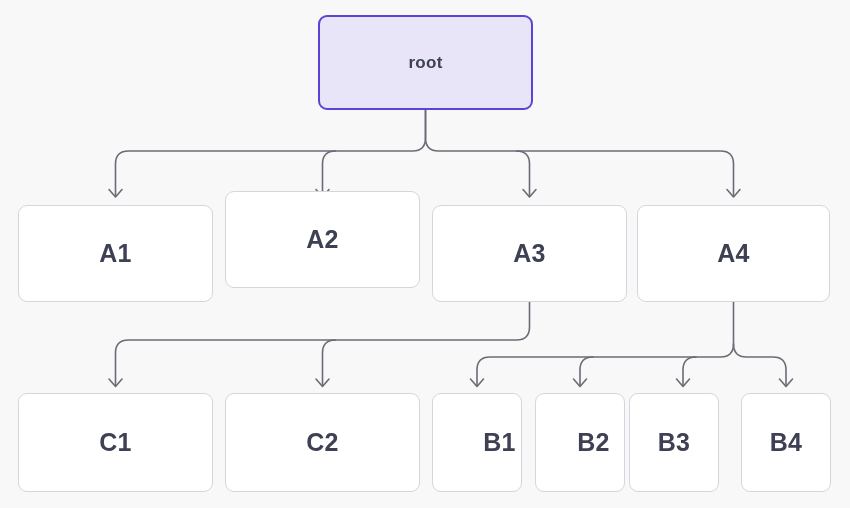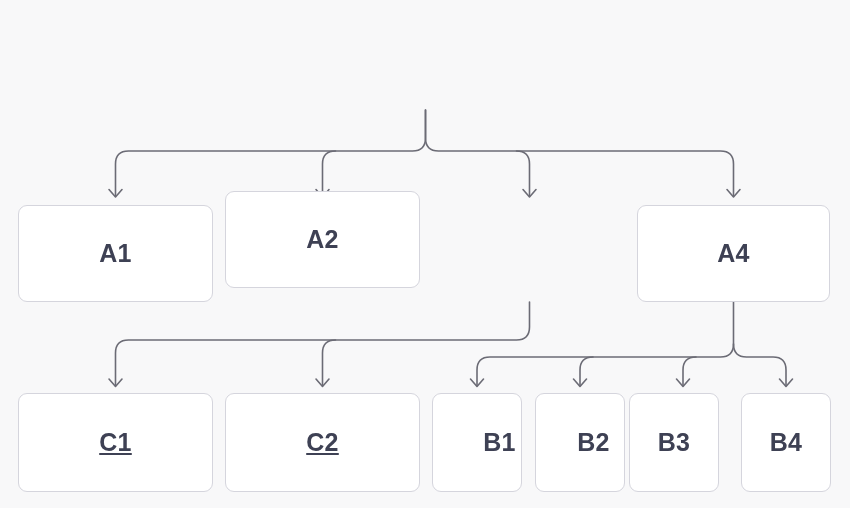--- a/index.html
+++ b/index.html
@@ -41,22 +41,22 @@
     background: #e9e5f8;
     border: 2px solid #5a43d6;
     font-size: 17px;
   }
   
   #n-root { left: 318px; top: 15px;  width: 215px; height: 95px; }
   #n-a1   { left: 18px;  top: 205px; width: 195px; height: 97px; }
   #n-a2   { left: 225px; top: 191px; width: 195px; height: 97px; }
   #n-a3   { left: 432px; top: 205px; width: 195px; height: 97px; }
   #n-a4   { left: 637px; top: 205px; width: 193px; height: 97px; }
-  #n-c1   { left: 18px;  top: 393px; width: 195px; height: 99px; text-decoration: underline; }
-  #n-c2   { left: 225px; top: 393px; width: 195px; height: 99px; text-decoration: underline; }
+  #n-c1   { left: 18px;  top: 393px; width: 195px; height: 99px; }
+  #n-c2   { left: 225px; top: 393px; width: 195px; height: 99px; }
   #n-b1   { left: 432px; top: 393px; width: 90px;  height: 99px; padding-left: 45px; }
   #n-b2   { left: 535px; top: 393px; width: 90px;  height: 99px; padding-left: 27px; }
   #n-b3   { left: 629px; top: 393px; width: 90px;  height: 99px; }
   #n-b4   { left: 741px; top: 393px; width: 90px;  height: 99px; }
 </style>
 </head>
 <body>
 
 <div class="canvas">
 
@@ -79,26 +79,32 @@
     <path d="M 733.5 302 L 733.5 344 Q 733.5 357 720.5 357 L 490 357 Q 477 357 477 370 L 477 385.5"></path>
     <path d="M 733.5 344 Q 733.5 357 746.5 357 L 773 357 Q 786 357 786 370 L 786 385.5"></path>
     <path d="M 593 357 Q 580 357 580 370 L 580 385.5"></path>
     <path d="M 696 357 Q 683 357 683 370 L 683 385.5"></path>
     <path d="M 470.5 379 L 477 386.5 L 483.5 379"></path>
     <path d="M 573.5 379 L 580 386.5 L 586.5 379"></path>
     <path d="M 676.5 379 L 683 386.5 L 689.5 379"></path>
     <path d="M 779.5 379 L 786 386.5 L 792.5 379"></path>
   </svg>
 
+  <div class="node root" id="n-root">
+    <span>root</span>
+  </div>
 
   <div class="node" id="n-a1">
     <span>A1</span>
   </div>
   <div class="node" id="n-a2">
     <span>A2</span>
+  </div>
+  <div class="node" id="n-a3">
+    <span>A3</span>
   </div>
   <div class="node" id="n-a4">
     <span>A4</span>
   </div>
 
   <div class="node" id="n-c1">
     <span>C1</span>
   </div>
   <div class="node" id="n-c2">
     <span>C2</span>

